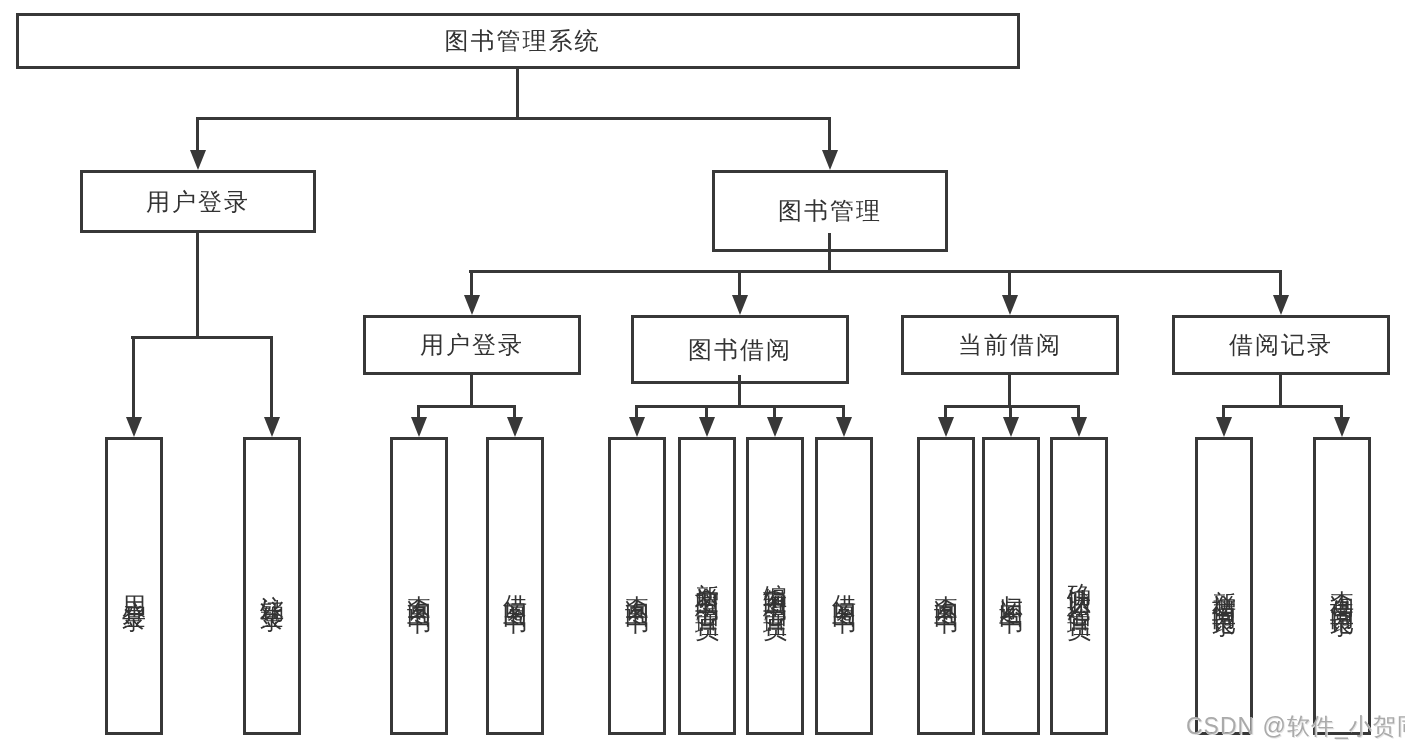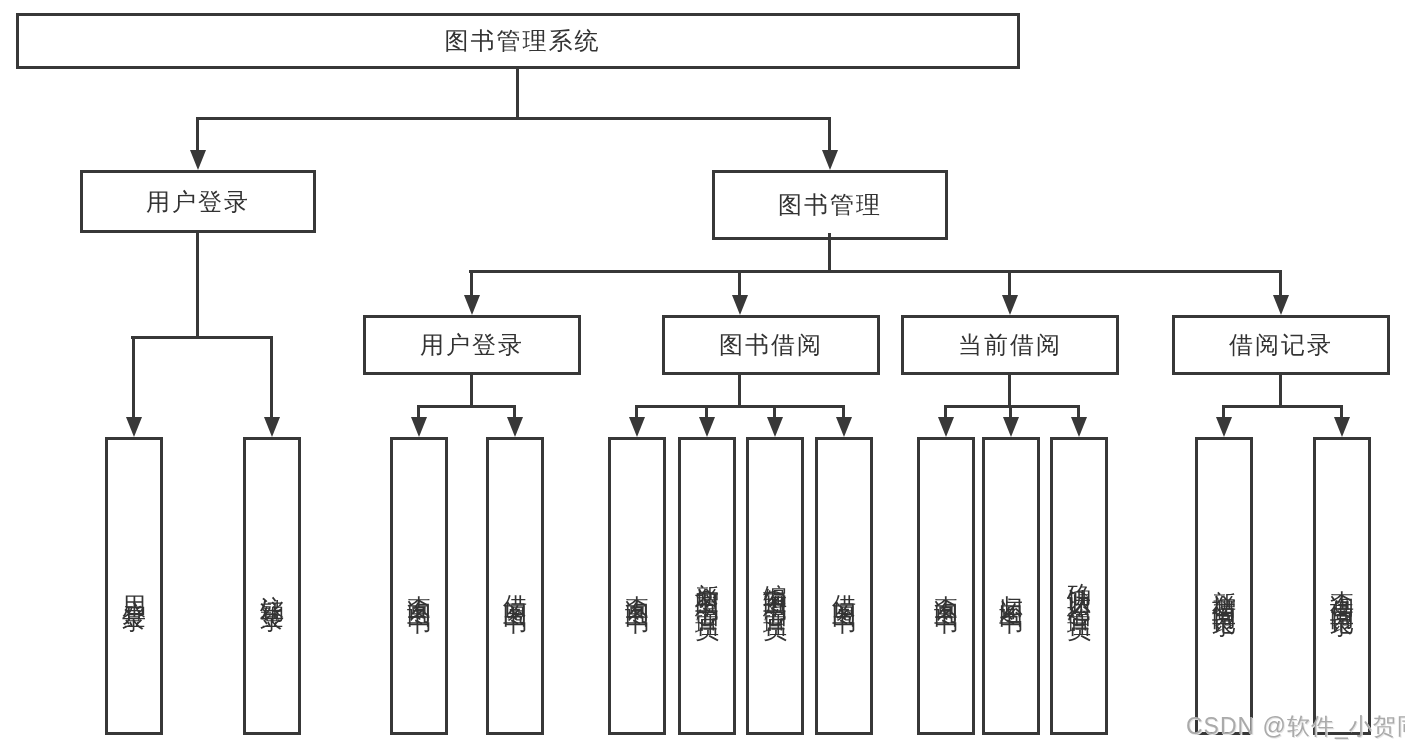--- a/index.html
+++ b/index.html
@@ -39,42 +39,42 @@
   <div class="hnode" style="left:16px;top:13px;width:1004px;height:56px;padding-left:9px;">图书管理系统</div>
 
   <div class="vl" style="left:516px;top:69px;height:48px;"></div>
   <div class="hl" style="left:196px;top:117px;width:635px;"></div>
   <div class="vl" style="left:196px;top:117px;height:35px;"></div>
   <div class="ar" style="left:190px;top:150px;"></div>
   <div class="vl" style="left:828px;top:117px;height:35px;"></div>
   <div class="ar" style="left:822px;top:150px;"></div>
 
   <div class="hnode" style="left:80px;top:170px;width:236px;height:63px;">用户登录</div>
-  <div class="hnode" style="left:712px;top:170px;width:236px;height:70px;">图书管理</div>
+  <div class="hnode" style="left:712px;top:170px;width:236px;height:82px;">图书管理</div>
 
   <div class="vl" style="left:196px;top:233px;height:103px;"></div>
   <div class="hl" style="left:131px;top:336px;width:142px;"></div>
   <div class="vl" style="left:132px;top:336px;height:83px;"></div>
   <div class="ar" style="left:126px;top:417px;"></div>
   <div class="vl" style="left:270px;top:336px;height:83px;"></div>
   <div class="ar" style="left:264px;top:417px;"></div>
 
   <div class="vl" style="left:828px;top:233px;height:37px;"></div>
   <div class="hl" style="left:469px;top:270px;width:813px;"></div>
   <div class="vl" style="left:470px;top:270px;height:27px;"></div>
   <div class="ar" style="left:464px;top:295px;"></div>
   <div class="vl" style="left:738px;top:270px;height:27px;"></div>
   <div class="ar" style="left:732px;top:295px;"></div>
   <div class="vl" style="left:1008px;top:270px;height:27px;"></div>
   <div class="ar" style="left:1002px;top:295px;"></div>
   <div class="vl" style="left:1279px;top:270px;height:27px;"></div>
   <div class="ar" style="left:1273px;top:295px;"></div>
 
   <div class="hnode" style="left:363px;top:315px;width:218px;height:60px;">用户登录</div>
-  <div class="hnode" style="left:662px;top:315px;width:218px;height:60px;">图书借阅</div>
+  <div class="hnode" style="left:631px;top:315px;width:218px;height:69px;">图书借阅</div>
   <div class="hnode" style="left:1172px;top:315px;width:218px;height:60px;">借阅记录</div>
   <div class="hnode" style="left:901px;top:315px;width:218px;height:60px;">当前借阅</div>
 
   <div class="vl" style="left:470px;top:375px;height:31px;"></div>
   <div class="vl" style="left:738px;top:375px;height:31px;"></div>
   <div class="vl" style="left:1008px;top:375px;height:31px;"></div>
   <div class="vl" style="left:1279px;top:375px;height:31px;"></div>
 
   <div class="hl" style="left:417px;top:405px;width:99px;"></div>
   <div class="hl" style="left:635px;top:405px;width:210px;"></div>

